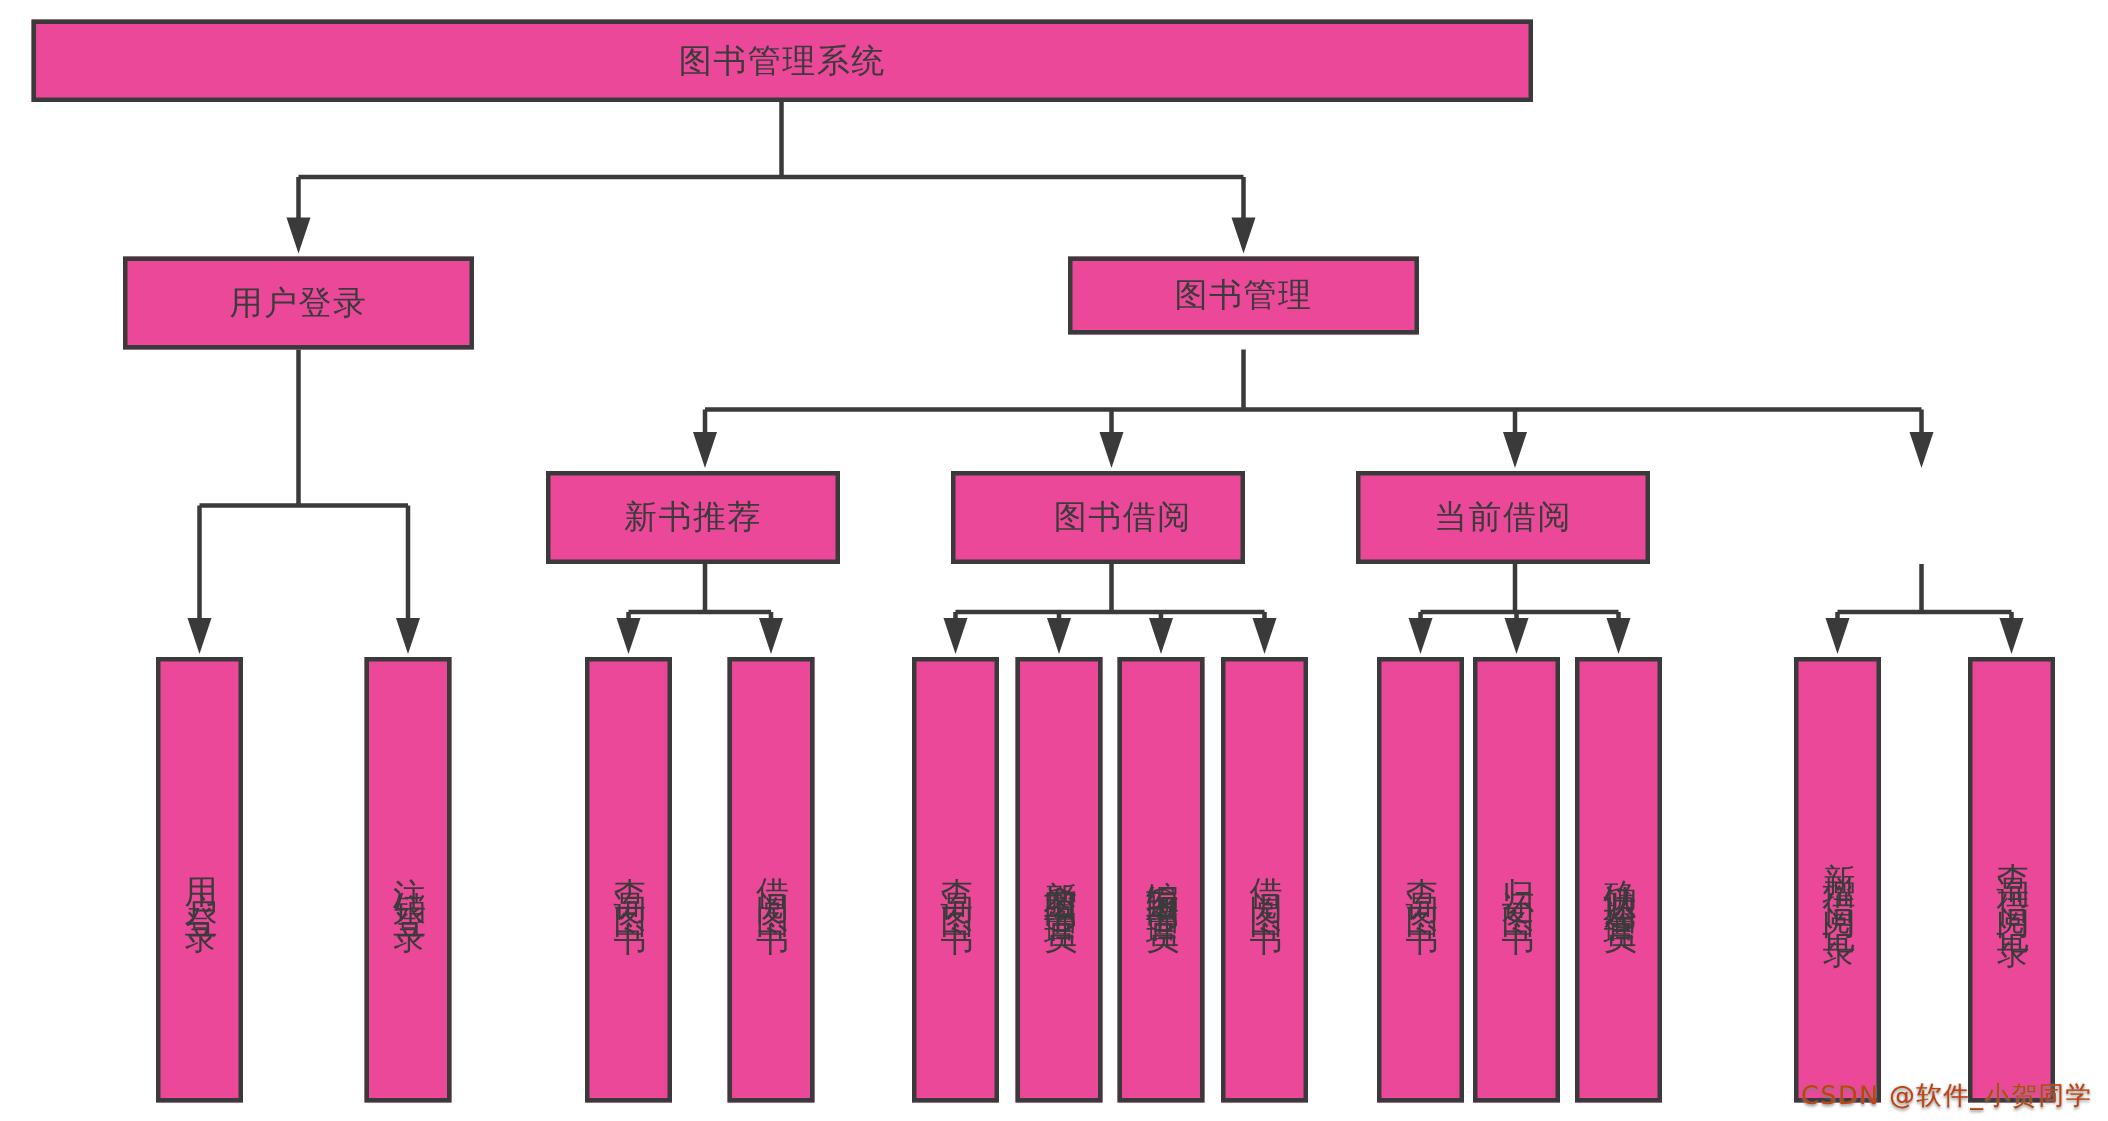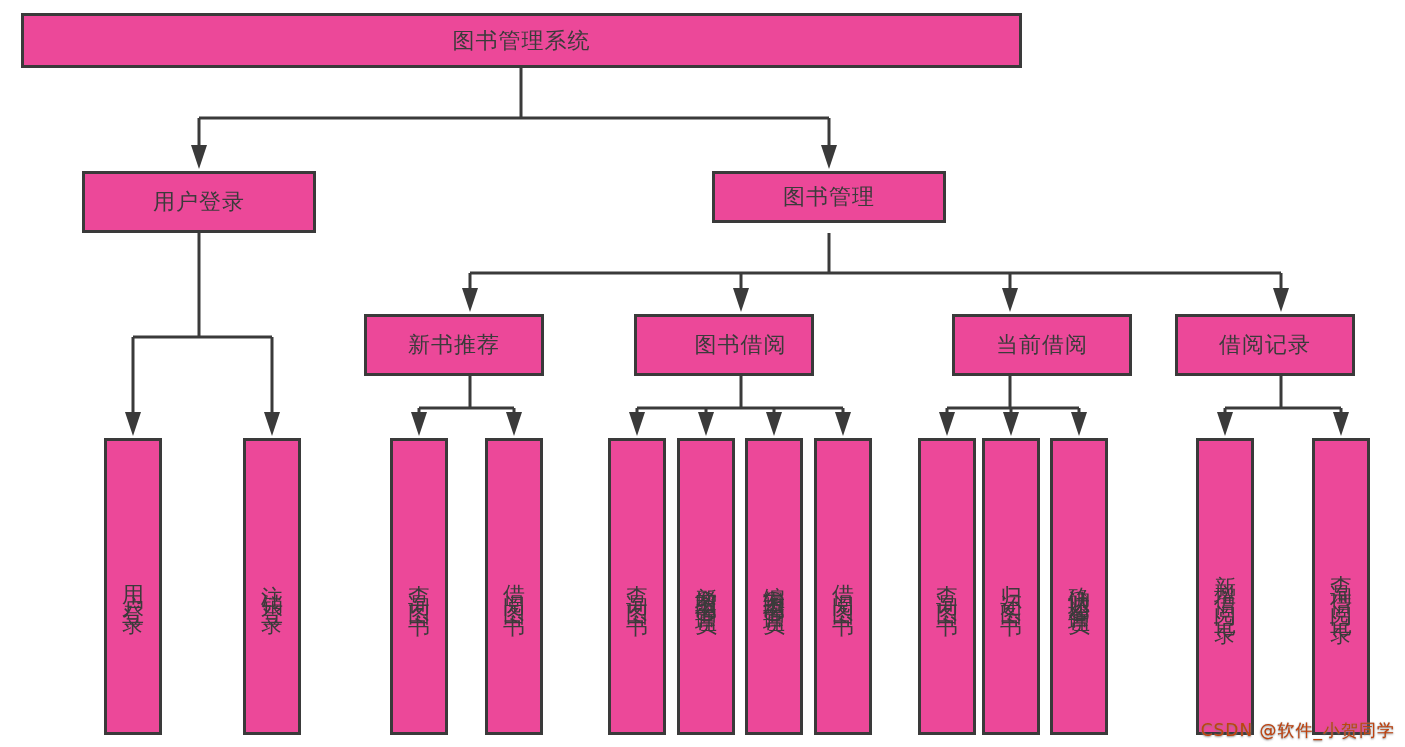--- a/index.html
+++ b/index.html
@@ -12,21 +12,21 @@
   .box {
     position:absolute; box-sizing:border-box; background:#ec4899;
     border:3px solid #3a3a3a; color:#3b3b3b;
     display:flex; align-items:center; justify-content:center;
     z-index:2;
   }
   .hbox span { font-size:22px; letter-spacing:1px; white-space:nowrap; }
   .root  { left:21px;  top:13px;  width:1001px; height:55px; }
   .lvl2a { left:82px;  top:171px; width:234px;  height:62px; }
   .lvl2b { left:712px; top:171px; width:234px;  height:52px; }
-  .lvl3  { top:314px; width:180px; height:62px; }
+  .lvl3  { top:314px; width:196px; height:62px; }
   .leaf  { top:438px; width:58px; height:297px; }
   .leaf span {
     writing-mode:vertical-rl; text-orientation:mixed;
     font-size:22px; line-height:1; letter-spacing:10px;
   }
   .leaf span.tight { letter-spacing:4px; }
   .watermark {
     position:absolute; right:10px; bottom:5px; z-index:5;
     font-size:17px; letter-spacing:1px; color:#c2410c;
     text-shadow:0 1px 2px rgba(125,125,125,0.9), 0 0 1px rgba(150,150,150,0.8);
@@ -84,25 +84,22 @@
   <div class="box hbox lvl2b">
     <span>图书管理</span>
   </div>
 
   <div class="box hbox lvl3" style="left:364px;">
     <span>新书推荐</span>
   </div>
   <div class="box hbox lvl3" style="left:634px;padding-left:33px;">
     <span>图书借阅</span>
   </div>
-  <div class="box hbox lvl3" style="left:904px;margin-left:48px;">
+  <div class="box hbox lvl3" style="left:904px;">
     <span>当前借阅</span>
-  </div>
-  <div class="box hbox lvl3" style="left:1175px;">
-    <span>借阅记录</span>
   </div>
 
   <div class="box leaf" style="left:104px;">
     <span>用户登录</span>
   </div>
   <div class="box leaf" style="left:243px;">
     <span>注销登录</span>
   </div>
 
   <div class="box leaf" style="left:390px;">

